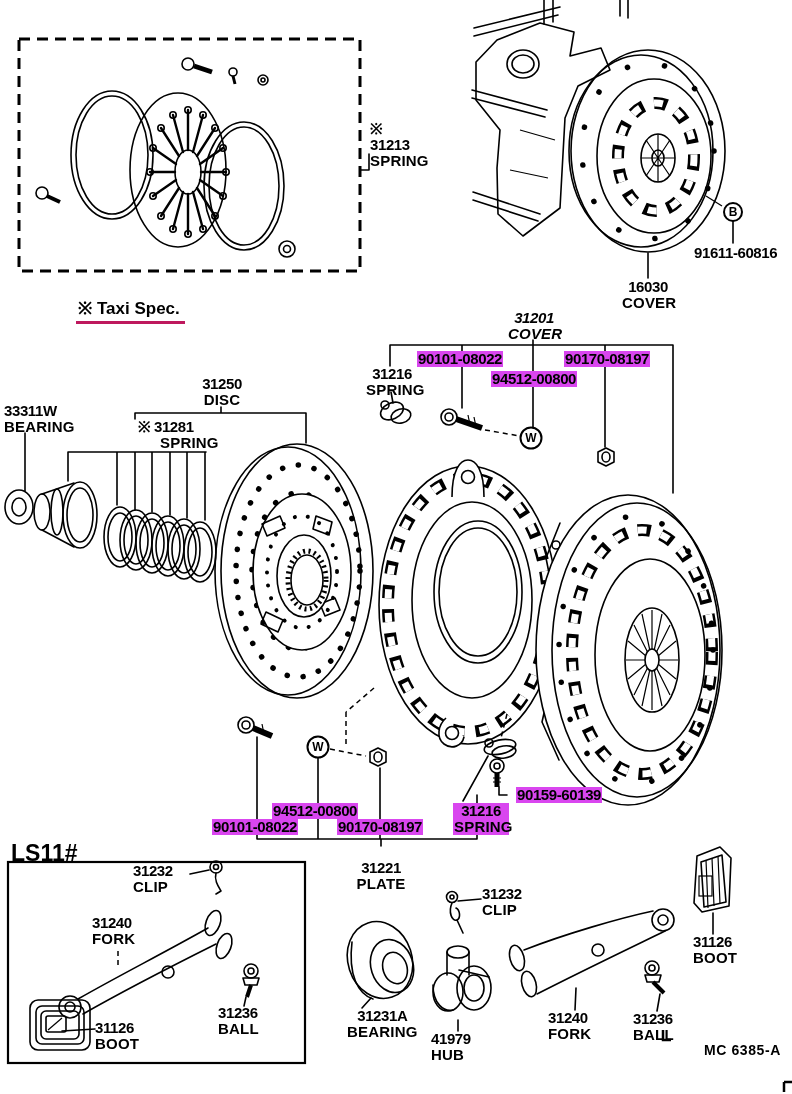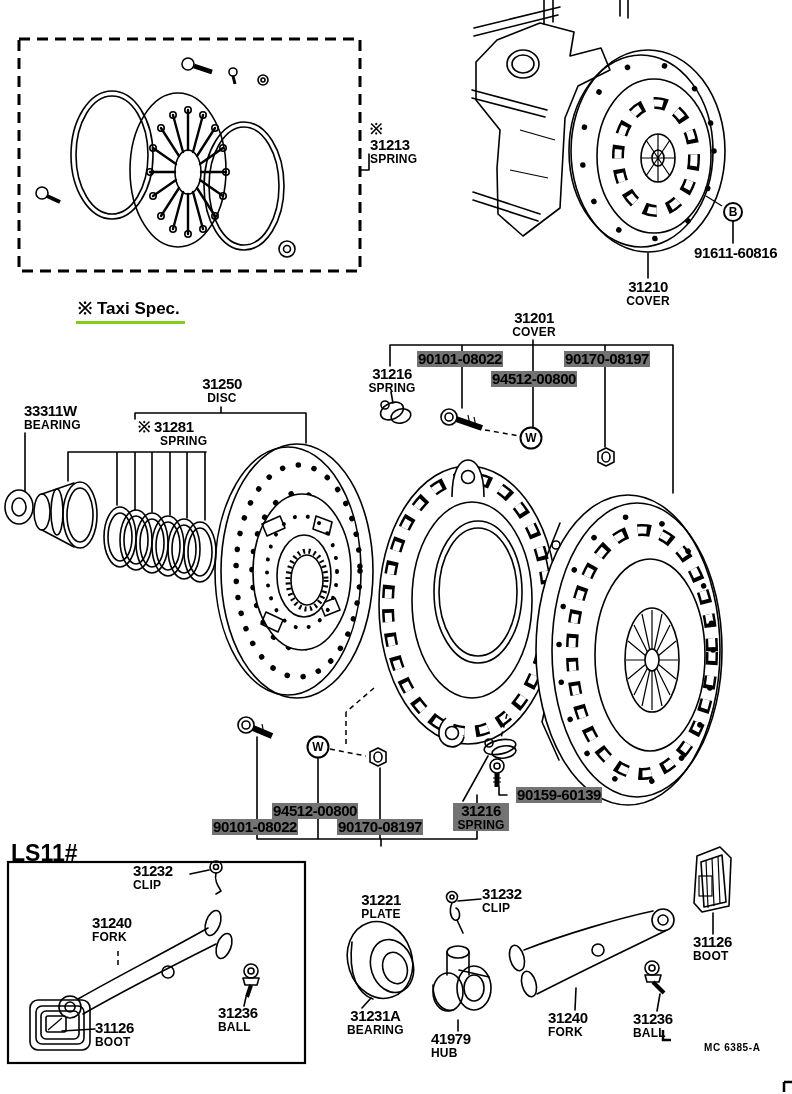--- a/index.html
+++ b/index.html
@@ -15,55 +15,55 @@
   .dash2{fill:none;stroke:#000;stroke-width:1.5;stroke-dasharray:5 4;}
   .dotring{fill:none;stroke:#000;stroke-width:5.5;stroke-dasharray:0.1 16;stroke-linecap:round;}
   .dotring2{fill:none;stroke:#000;stroke-width:5.5;stroke-dasharray:0.1 18;stroke-linecap:round;}
   .dotring3{fill:none;stroke:#000;stroke-width:4;stroke-dasharray:0.1 13;stroke-linecap:round;}
   .dots8{fill:none;stroke:#000;stroke-width:5.5;stroke-dasharray:0.1 38;stroke-linecap:round;}
   .chunk{fill:none;stroke:#000;stroke-width:12;stroke-dasharray:13 11;}
   .chunkw{fill:none;stroke:#fff;stroke-width:7;stroke-dasharray:9 15;}
   .mark{font:bold 12px "Liberation Sans",sans-serif;fill:#000;text-anchor:middle;}
   .lbl{position:absolute;font-weight:700;color:#000;line-height:1.05;white-space:nowrap;}
   .num{display:block;font-size:15px;letter-spacing:-0.4px;}
-  .nm{display:block;font-size:12px;letter-spacing:0.2px;}
+  .nm{display:block;font-size:15px;letter-spacing:0.2px;}
   .ast{display:block;font-size:15px;}
   .center{text-align:center;}
-  .mask{background:#737373;padding:0 1px;}
+  .mask{background:#d946ef;padding:0 1px;}
   .ind{margin-left:22px;}
   #lb-31213{left:370px;top:121px;}
   #lb-91611{left:694px;top:245px;}
   #lb-31210{left:622px;top:279px;width:52px;}
-  #lb-taxi{left:76px;top:300px;font-size:17px;border-bottom:3px solid #84cc16;padding:0 5px 3px 2px;}
-  #lb-31201{left:508px;top:310px;width:52px;}
+  #lb-taxi{left:76px;top:300px;font-size:17px;border-bottom:3px solid #be185d;padding:0 5px 3px 2px;}
+  #lb-31201{left:508px;top:310px;width:52px;font-style:italic;}
   #lb-90101t{left:417px;top:351px;}
   #lb-90170t{left:564px;top:351px;}
   #lb-31216t{left:366px;top:366px;width:52px;}
   #lb-94512t{left:491px;top:371px;}
-  #lb-33311w{left:24px;top:403px;}
+  #lb-33311w{left:4px;top:403px;}
   #lb-31281{left:91px;top:419px;margin-left:47px;}
   #lb-31250{left:196px;top:376px;width:52px;text-align:center;}
   #lb-94512b{left:272px;top:803px;}
   #lb-90101b{left:212px;top:819px;}
   #lb-90170b{left:337px;top:819px;}
   #lb-31216b{left:453px;top:803px;width:54px;}
   #lb-90159{left:516px;top:787px;}
-  #lb-31221{left:355px;top:892px;width:52px;}
+  #lb-31221{left:355px;top:860px;width:52px;}
   #lb-ls11{left:11px;top:841px;font-size:23px;}
   #lb-31232L{left:133px;top:863px;}
   #lb-31240L{left:92px;top:915px;}
   #lb-31126L{left:95px;top:1020px;}
   #lb-31236L{left:218px;top:1005px;}
   #lb-31231a{left:347px;top:1008px;text-align:center;}
   #lb-31231{left:431px;top:1031px;}
   #lb-31232R{left:482px;top:886px;}
   #lb-31240R{left:548px;top:1010px;}
   #lb-31236R{left:633px;top:1011px;}
   #lb-31126R{left:693px;top:934px;}
-  #lb-mc{left:704px;top:1043px;font-size:10px;letter-spacing:0.6px;}
+  #lb-mc{left:704px;top:1043px;font-size:14px;letter-spacing:0.6px;}
 </style>
 </head>
 <body>
 
 <div id="page">
 
 <svg id="art" width="792" height="1094" viewBox="0 0 792 1094">
 
   <g>
     <rect x="19" y="39" width="341" height="232" class="dashbox"></rect>
@@ -343,21 +343,21 @@
     <span class="ast">※</span>
     <span class="num">31213</span>
     <span class="nm">SPRING</span>
   </div>
 
   <div class="lbl" id="lb-91611">
     <span class="num">91611-60816</span>
   </div>
 
   <div class="lbl center" id="lb-31210">
-    <span class="num">31210</span>
+    <span class="num">16030</span>
     <span class="nm">COVER</span>
   </div>
 
   <div class="lbl" id="lb-taxi">
     <span>※ Taxi Spec.</span>
   </div>
 
   <div class="lbl center" id="lb-31201">
     <span class="num">31201</span>
     <span class="nm">COVER</span>

